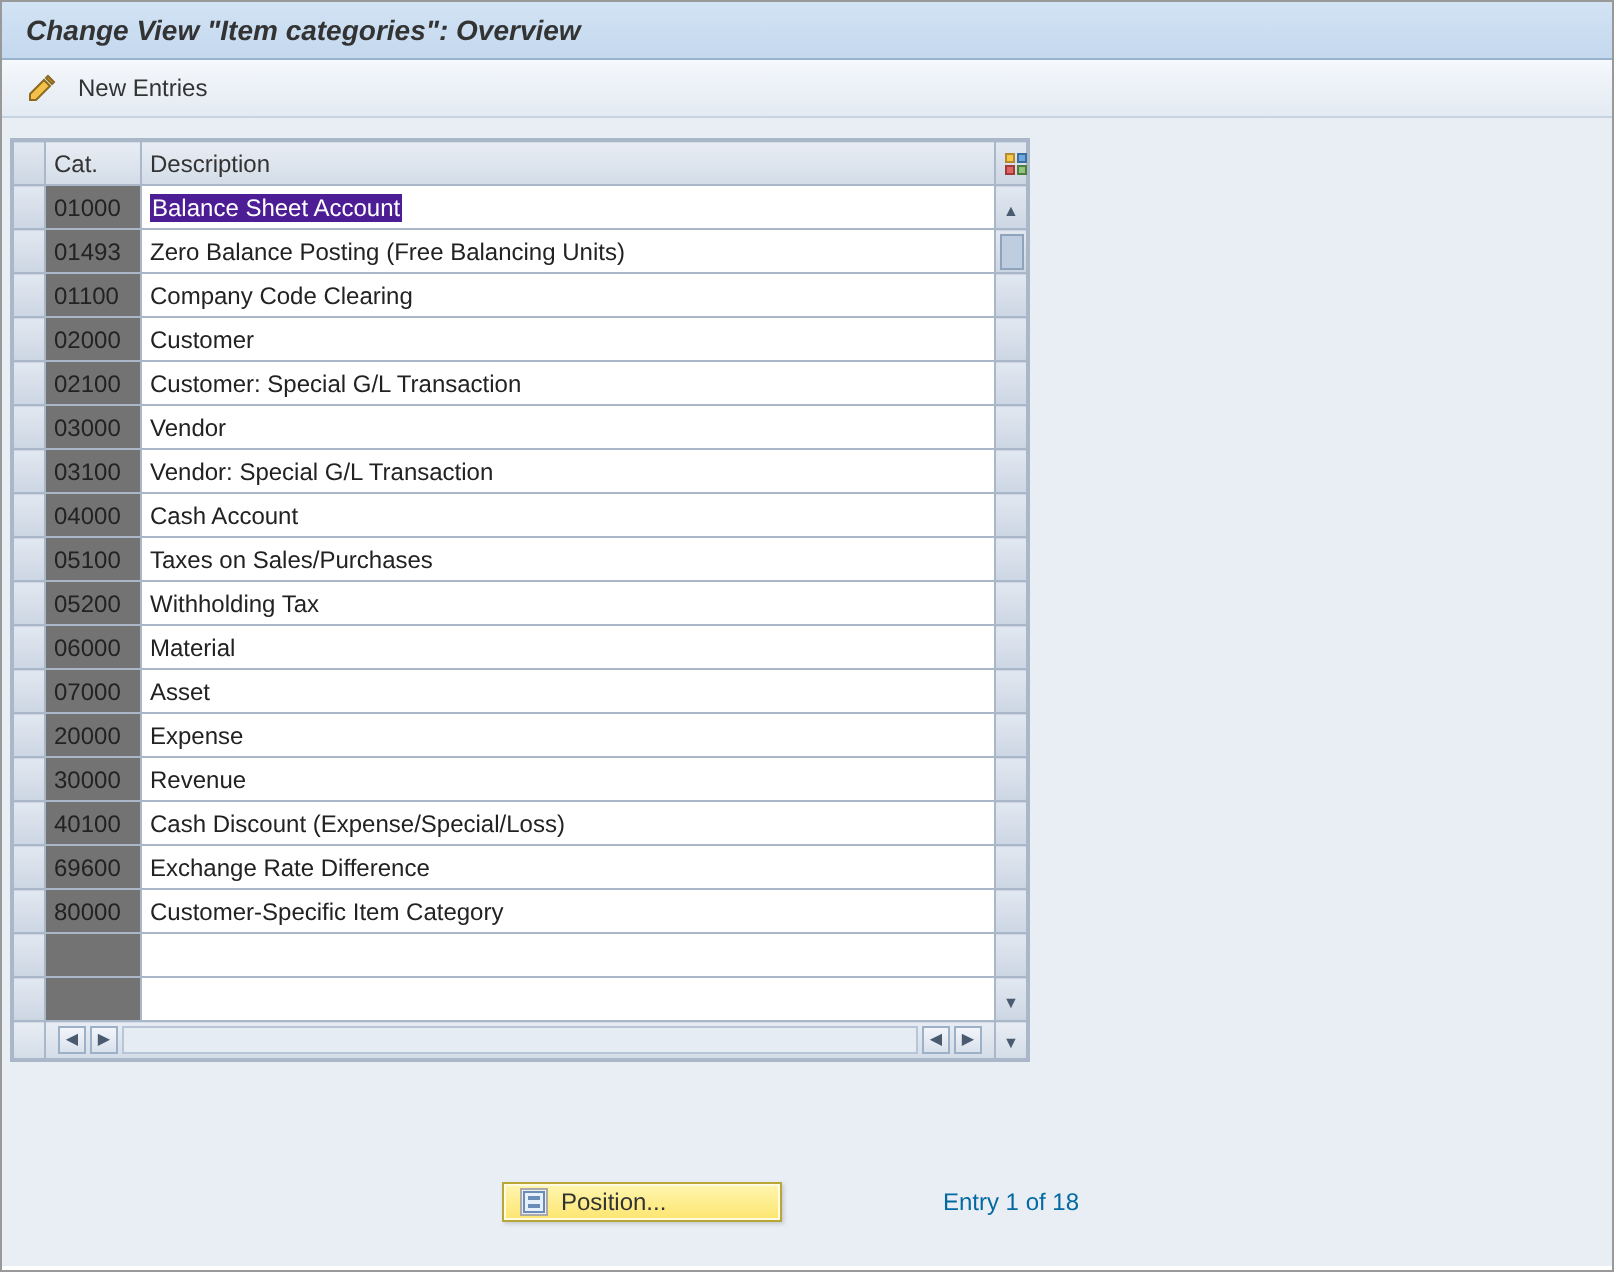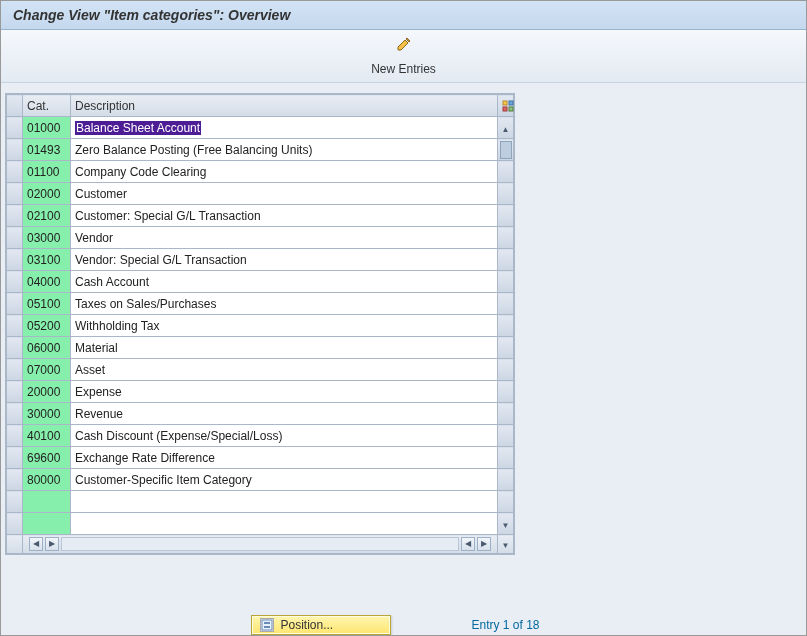--- a/index.html
+++ b/index.html
@@ -22,21 +22,20 @@
       font-size: 14px;
       color: #333;
     }
     .toolbar {
       background: linear-gradient(#f5f8fc, #e3eaf2);
       border-bottom: 1px solid #c7d3e0;
       padding: 6px 12px;
       display: flex;
       align-items: center;
       gap: 10px;
-      flex-direction: column;
     }
     .toolbar .pencil {
       width: 16px;
       height: 16px;
       display: inline-block;
     }
     .toolbar .new-entries {
       color: #333;
       font-size: 12px;
     }
@@ -82,21 +81,21 @@
       height: 22px;
       background: #fff;
       font-size: 12px;
       color: #222;
       overflow: hidden;
       white-space: nowrap;
     }
     td.sel {
       background: linear-gradient(#e2e8f1, #ccd6e3);
     }
-    td.cat { background: #86efac; }
+    td.cat { background: #737373; }
     td.desc {}
     .selected-text {
       background: #4c1d95;
       color: #fff;
       padding: 0 1px;
     }
     .scrollcol {
       background: linear-gradient(#e2e8f1,#ccd6e3);
       text-align:center;
       vertical-align: middle;

